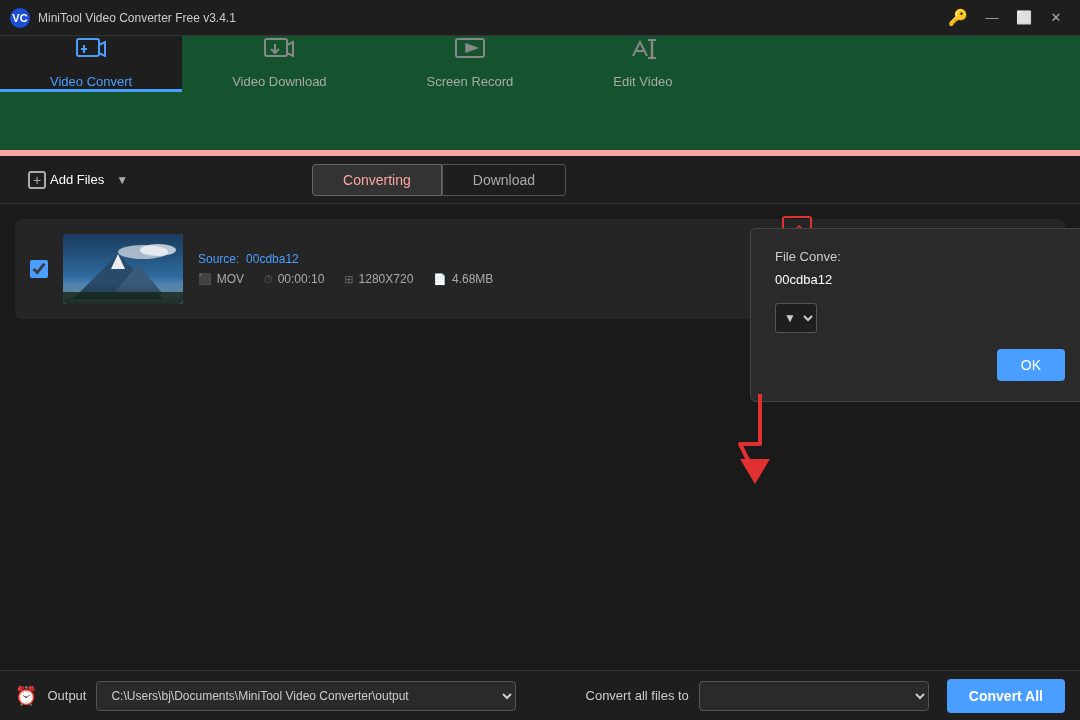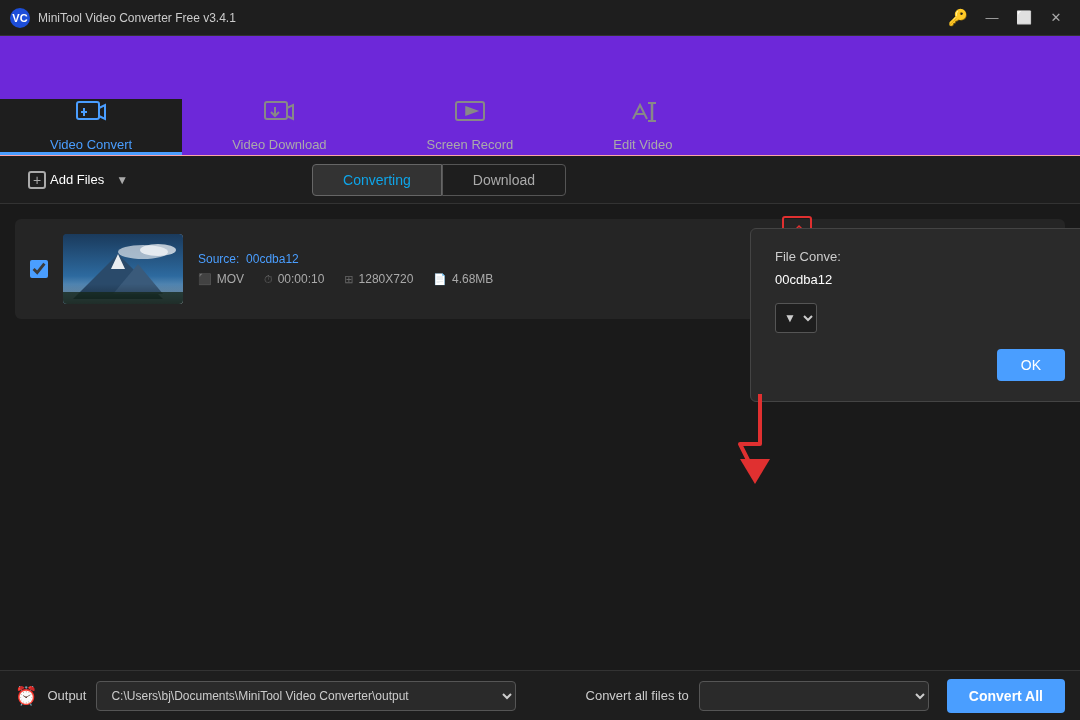--- a/index.html
+++ b/index.html
@@ -58,24 +58,24 @@
     }
     #title-bar .key-icon {
       color: #d4a017;
       font-size: 16px;
       margin-right: 10px;
     }
 
     
     #nav-tabs {
       height: 120px;
-      background: #6d28d9;
-      display: flex;
-      align-items: flex-end;
-      border-bottom: 1px solid #fca5a5;
+      background: #14532d;
+      display: flex;
+      align-items: flex-start;
+      border-bottom: 6px solid #fca5a5;
     }
     .nav-tab {
       display: flex;
       flex-direction: column;
       align-items: center;
       justify-content: center;
       padding: 0 50px;
       cursor: pointer;
       color: #aaa;
       font-size: 13px;
@@ -140,21 +140,21 @@
     .tab-switch-btn {
       padding: 7px 30px;
       border: 1px solid #555;
       background: transparent;
       color: #aaa;
       cursor: pointer;
       font-size: 14px;
     }
     .tab-switch-btn.active {
       background: #333;
-      color: #0ea5e9;
+      color: #fca5a5;
       border-color: #666;
     }
     .tab-switch-btn:first-child { border-radius: 4px 0 0 4px; }
     .tab-switch-btn:last-child { border-radius: 0 4px 4px 0; }
 
     
     #main-content {
       background: #1a1a1a;
       padding: 15px;
       position: relative;

